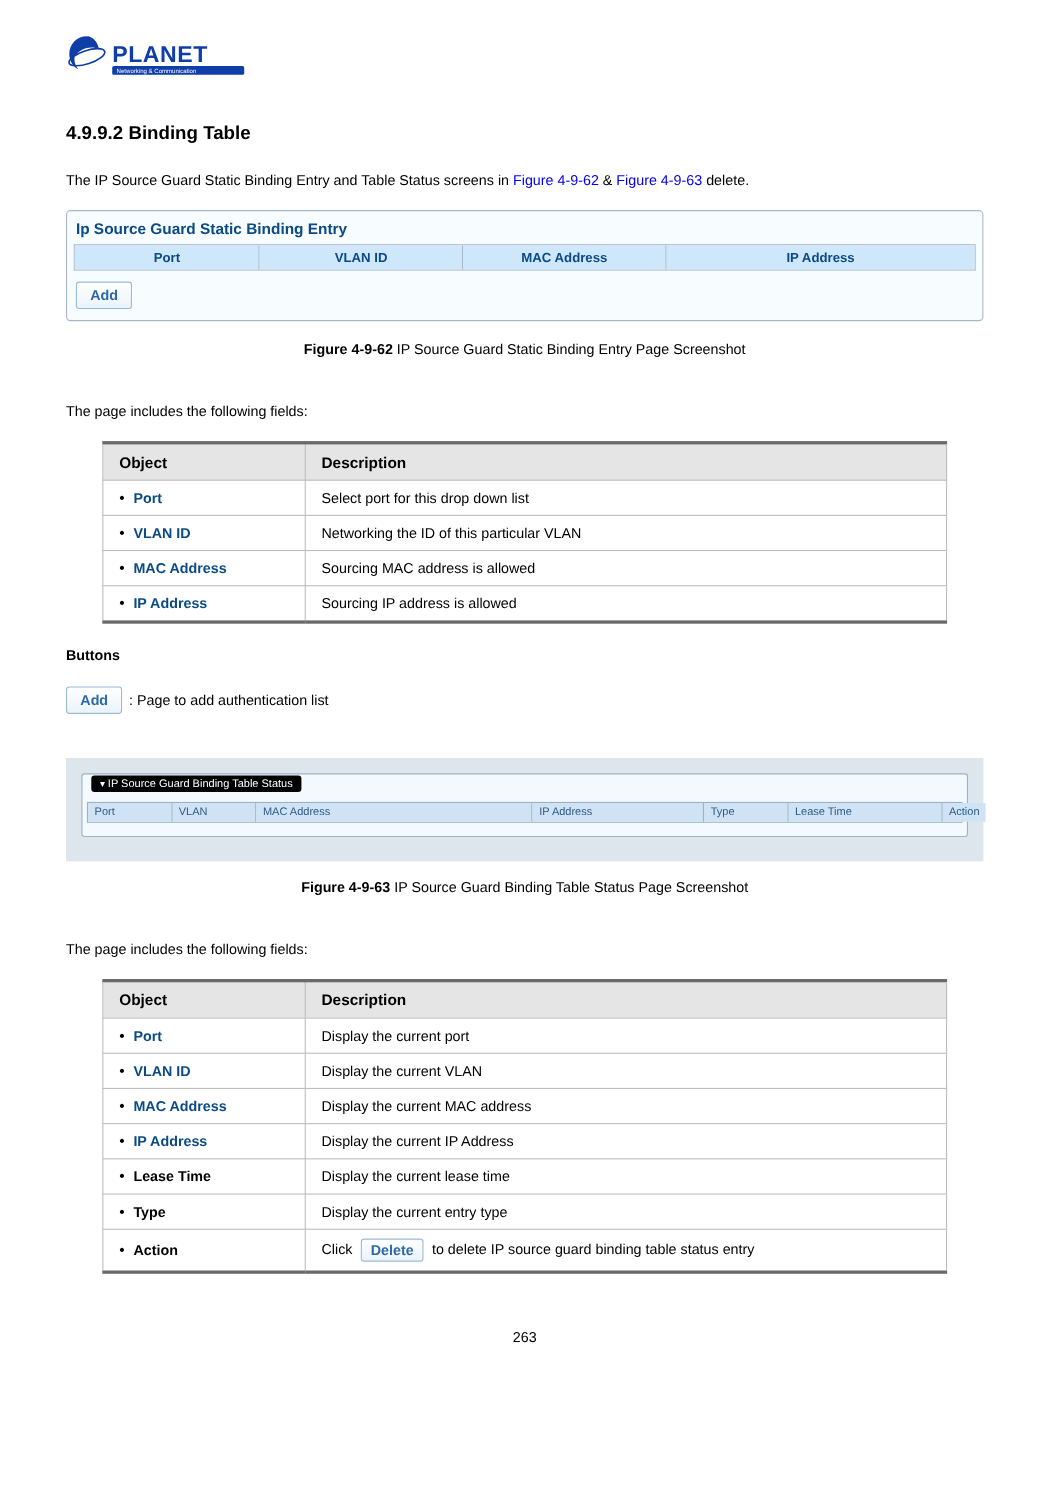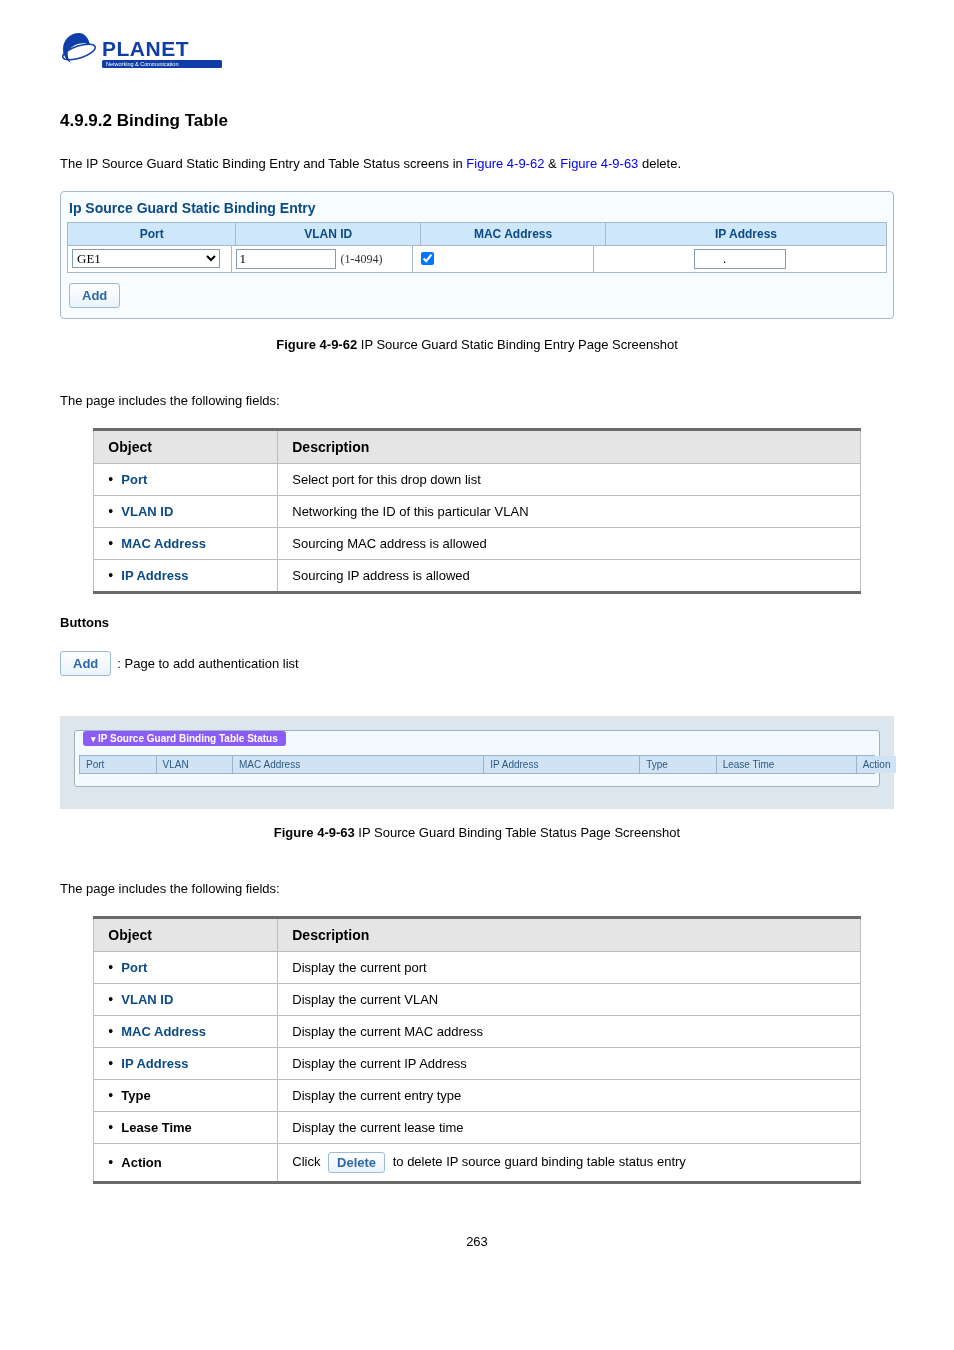--- a/index.html
+++ b/index.html
@@ -154,24 +154,24 @@
     margin: 0 0 16px 0;
   }
   .status-inner {
     border: 1px solid #9ab3c8;
     background: #f4f9fd;
     border-radius: 3px;
     padding: 0 4px 12px 4px;
   }
   .status-title {
     display:inline-block;
-    background: #8b5cf6;
+    background: #000000;
     color: #fff;
     font-size: 10px;
-    font-weight: bold;
+    font-weight: normal;
     padding: 2px 8px;
     border-radius: 3px;
     position: relative;
     top: -1px;
     margin-left: 4px;
   }
   .status-title::before {
     content: "▾ ";
     color: #fff;
     font-size: 9px;
@@ -231,41 +231,20 @@
   <span>The IP Source Guard Static Binding Entry and Table Status screens in </span><a class="ref" href="#">Figure 4-9-62</a><span> &amp; </span><a class="ref" href="#">Figure 4-9-63</a><span> delete.</span>
 </p>
 
 <div class="entry-box">
   <div class="entry-title">Ip Source Guard Static Binding Entry</div>
   <div class="entry-row entry-head">
     <div class="cell col-port">Port</div>
     <div class="cell col-vlan">VLAN ID</div>
     <div class="cell col-mac">MAC Address</div>
     <div class="cell col-ip">IP Address</div>
-  </div>
-  <div class="entry-row entry-body">
-    <div class="cell col-port">
-      <select class="sel-port">
-        <option>GE1</option>
-      </select>
-    </div>
-    <div class="cell col-vlan">
-      <div class="vlan-wrap">
-        <input class="txt" style="width: 94px;" value="1">
-        <span class="hint">(1-4094)</span>
-      </div>
-    </div>
-    <div class="cell col-mac">
-      <input type="checkbox" checked="" style="">
-    </div>
-    <div class="cell col-ip">
-      <div class="ip-wrap">
-        <input class="txt" value="        ." style="">
-      </div>
-    </div>
   </div>
   <div class="btn">Add</div>
 </div>
 
 <div class="fig-cap">
   <b>Figure 4-9-62</b><span> IP Source Guard Static Binding Entry Page Screenshot</span>
 </div>
 
 <p class="section-label">The page includes the following fields:</p>
 
@@ -342,26 +321,26 @@
       </tr>
     <tr>
         <td><span class="bul">•</span><span class="obj-name">MAC Address</span></td>
         <td>Display the current MAC address</td>
       </tr>
     <tr>
         <td><span class="bul">•</span><span class="obj-name">IP Address</span></td>
         <td>Display the current IP Address</td>
       </tr>
     <tr>
+        <td><span class="bul">•</span><span class="obj-black">Lease Time</span></td>
+        <td>Display the current lease time</td>
+      </tr>
+    <tr>
         <td><span class="bul">•</span><span class="obj-black">Type</span></td>
         <td>Display the current entry type</td>
-      </tr>
-    <tr>
-        <td><span class="bul">•</span><span class="obj-black">Lease Time</span></td>
-        <td>Display the current lease time</td>
       </tr>
     <tr>
       <td><span class="bul">•</span><span class="obj-black">Action</span></td>
       <td>
         <span>Click </span><span class="inline-btn">Delete</span><span> to delete IP source guard binding table status entry</span>
       </td>
     </tr>
   </tbody>
 </table>
 

